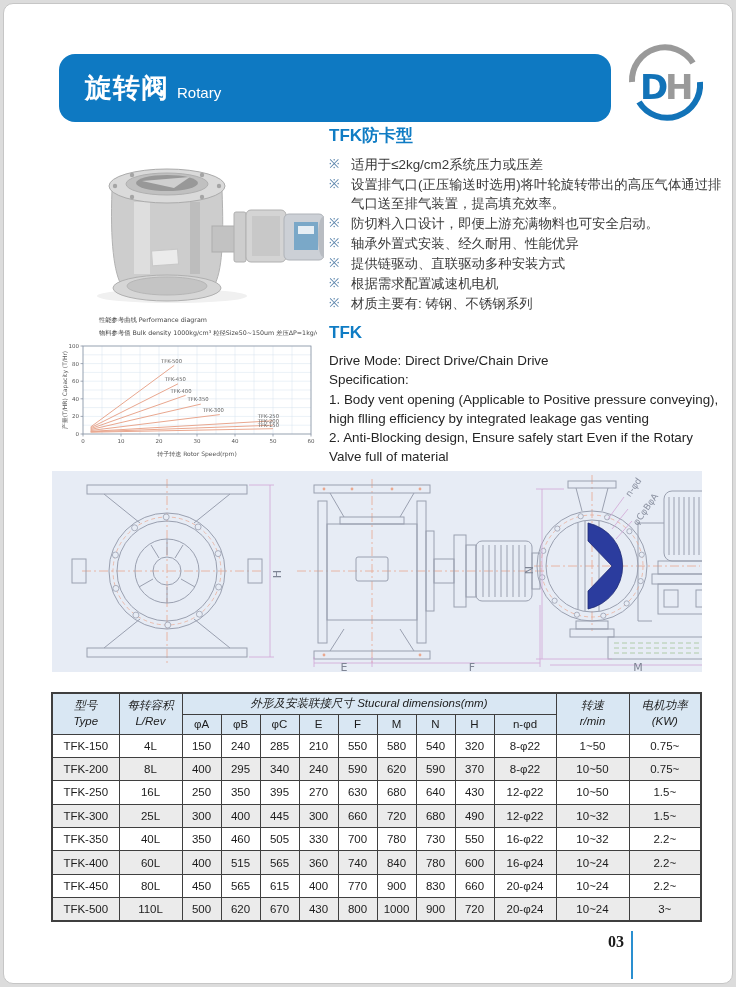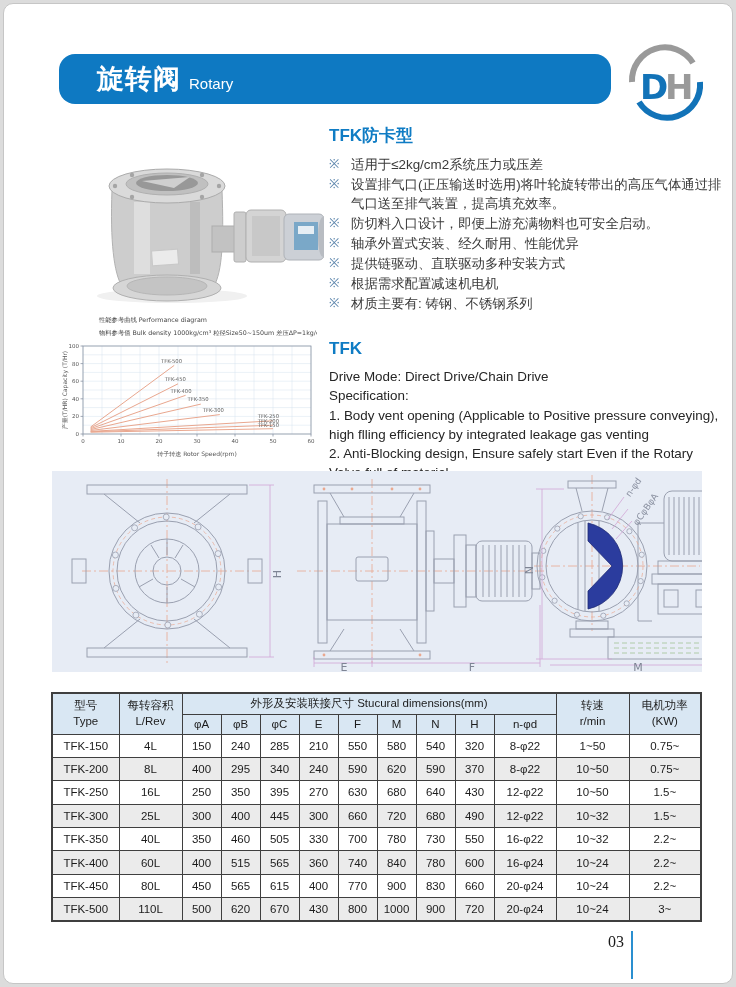--- a/index.html
+++ b/index.html
@@ -1,51 +1,51 @@
 <!DOCTYPE html>
 <html><head>
 <meta charset="utf-8">
 <style>
   html,body{margin:0;padding:0;background:#dcdcdc;font-family:"Liberation Sans",sans-serif;}
   .stage{position:relative;width:736px;height:987px;background:#dcdcdc;overflow:hidden;}
   .page{position:absolute;left:3px;top:3px;width:728px;height:979px;background:#ffffff;
         border:1px solid #c6c6c6;border-radius:10px;}
   
-  .banner{position:absolute;left:55px;top:50px;width:552px;height:50px;border-radius:16px;
-          background:#0e79c2;display:flex;align-items:center;padding-left:38px;box-sizing:border-box;}
+  .banner{position:absolute;left:55px;top:50px;width:552px;height:68px;border-radius:16px;
+          background:#0e79c2;display:flex;align-items:center;padding-left:26px;box-sizing:border-box;}
   .banner .zh{color:#fff;font-size:27px;font-weight:bold;letter-spacing:1px;}
   .banner .en{color:#fff;font-size:15px;margin-left:8px;margin-top:8px;}
   .logo{position:absolute;left:616px;top:38px;}
   
   .photo{position:absolute;left:58px;top:142px;}
   .chart{position:absolute;left:55px;top:306px;}
   
   .rcol{position:absolute;left:325px;top:120px;width:394px;}
   .h-blue{color:#0f7cc4;font-size:17px;font-weight:bold;margin:0 0 8px 0;}
   .bullets{margin-bottom:10px;}
   .bullet{display:flex;font-size:13.4px;color:#3a3a3a;line-height:1.42;margin-bottom:1px;}
   .bullet .marker{width:22px;flex:0 0 22px;color:#5b84ab;font-size:12.5px;padding-top:1px;}
   .spec-line{font-size:13.4px;color:#262626;line-height:1.43;}
-  .h-tfk{margin-top:26px;}
+  .h-tfk{margin-top:10px;}
   
   .drawpanel{position:absolute;left:48px;top:467px;width:650px;height:201px;background:#e7ecf5;}
   
   table.spec{position:absolute;left:47px;top:688px;width:651px;border-collapse:collapse;
              border:2px solid #3f3f3f;table-layout:fixed;}
   table.spec th,table.spec td{border:1px solid #3f3f3f;text-align:center;vertical-align:middle;
              font-size:11.5px;color:#1c1c1c;padding:0;}
   table.spec thead th{background:#d9e7f3;font-weight:normal;}
   table.spec .hd2{height:20px;}
-  table.spec .hd1{height:21px;}
+  table.spec .hd1{height:21px;font-style:italic;}
   table.spec tbody tr{height:23.4px;background:#ffffff;}
   table.spec tbody tr.alt{background:#ebebeb;}
   .thstack div{line-height:1.35;font-size:11.5px;}
   
   .pageno{position:absolute;left:560px;top:929px;width:60px;text-align:right;
-          font-family:"Liberation Serif",serif;font-weight:normal;font-size:16px;color:#1a1a1a;}
+          font-family:"Liberation Serif",serif;font-weight:bold;font-size:16px;color:#1a1a1a;}
   .pagebar{position:absolute;left:627px;top:927px;width:2px;height:48px;background:#2a8fd0;}
   svg text{font-family:"DejaVu Sans",sans-serif;}
 </style>
 </head>
 <body>
 
 <div class="stage">
 <div class="page">
 
   <div class="banner">

